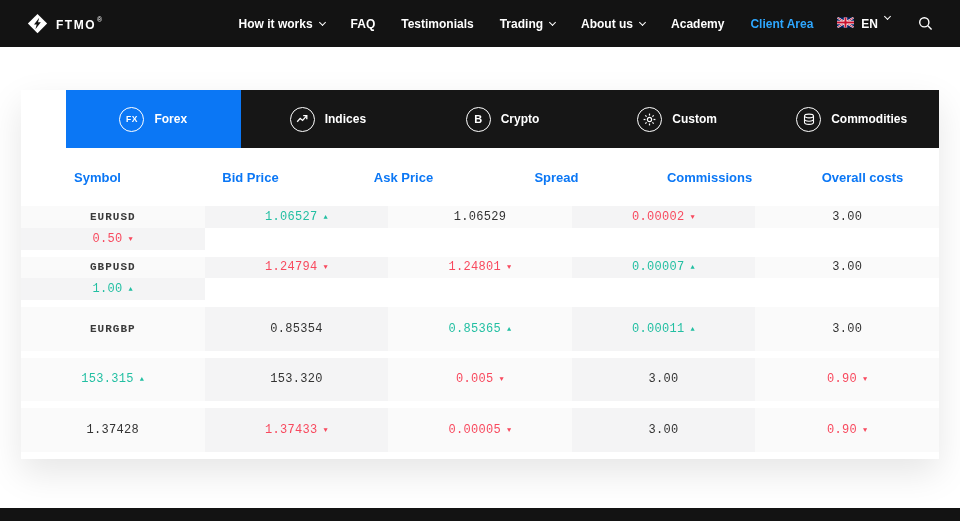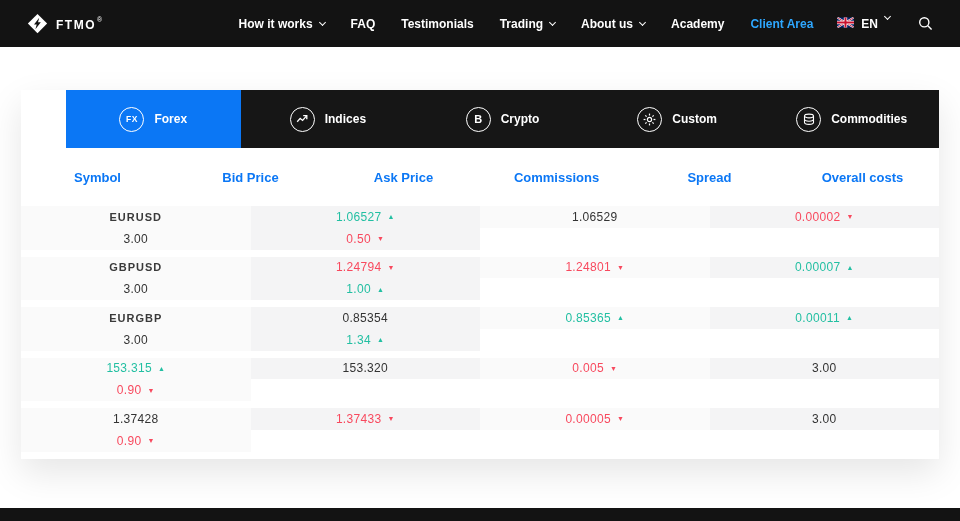--- a/index.html
+++ b/index.html
@@ -32,21 +32,21 @@
   .tabs{display:flex;height:58px;background:#161616;margin-left:45px;}
   .tab{flex:1;display:flex;align-items:center;justify-content:center;gap:10px;
        color:#fff;font-size:12px;font-weight:700;cursor:pointer;}
   .tab.active{background:var(--accent);}
   .circ{width:25px;height:25px;min-width:25px;border:1.5px solid #fff;border-radius:50%;
         display:flex;align-items:center;justify-content:center;color:#fff;}
   .fx-txt{font-size:8.5px;font-weight:700;letter-spacing:.5px;}
   .b-txt{font-size:11px;font-weight:700;}
   .thead{display:grid;grid-template-columns:repeat(6,1fr);height:58px;align-items:center;background:#fff;}
   .th{text-align:center;color:var(--accent);font-size:13px;font-weight:700;}
-  .trow{display:grid;grid-template-columns:repeat(4,1fr);height:50.5px;border-bottom:7px solid #ffffff;}
+  .trow{display:grid;grid-template-columns:repeat(5,1fr);height:50.5px;border-bottom:7px solid #ffffff;font-family:Liberation Mono, monospace;}
   .td{display:flex;align-items:center;justify-content:center;font-size:12px;color:#333;
       background:#fafafa;letter-spacing:.3px;}
   .trow .td:nth-child(even){background:#f4f4f5;}
   .td.sym{font-weight:700;font-size:11px;letter-spacing:1px;color:#3a3a3a;}
   .td.up{color:var(--up);}
   .td.down{color:var(--down);}
   .arr{font-size:7px;margin-left:6px;}
   
   .footer-strip{position:absolute;left:0;bottom:0;width:100%;height:13px;background:var(--dark);}
 </style>
@@ -161,22 +161,22 @@
             <path d="M1.5 6.3c0 1 2 1.9 4.5 1.9s4.5-.9 4.5-1.9" fill="none" stroke="#fff" stroke-width="1.1"></path>
           </svg>
         </span>
         <span>Commodities</span>
       </div>
     </div>
   <div class="thead">
       <div class="th">Symbol</div>
       <div class="th">Bid Price</div>
       <div class="th">Ask Price</div>
+      <div class="th">Spread</div>
       <div class="th">Commissions</div>
-      <div class="th">Spread</div>
       <div class="th">Overall costs</div>
     </div>
   <div class="tbody">
       <div class="trow">
         <div class="td sym">
           <span>EURUSD</span>
         </div>
         <div class="td up">
           <span>1.06527</span>
           <span class="arr">▲</span>
@@ -231,24 +231,20 @@
           <span>0.85365</span>
           <span class="arr">▲</span>
         </div>
         <div class="td up">
           <span>0.00011</span>
           <span class="arr">▲</span>
         </div>
         <div class="td">
           <span>3.00</span>
         </div>
-        <div class="td up">
-          <span>1.34</span>
-          <span class="arr">▲</span>
-        </div>
       </div>
       <div class="trow">
         <div class="td up">
           <span>153.315</span>
           <span class="arr">▲</span>
         </div>
         <div class="td">
           <span>153.320</span>
         </div>
         <div class="td down">

